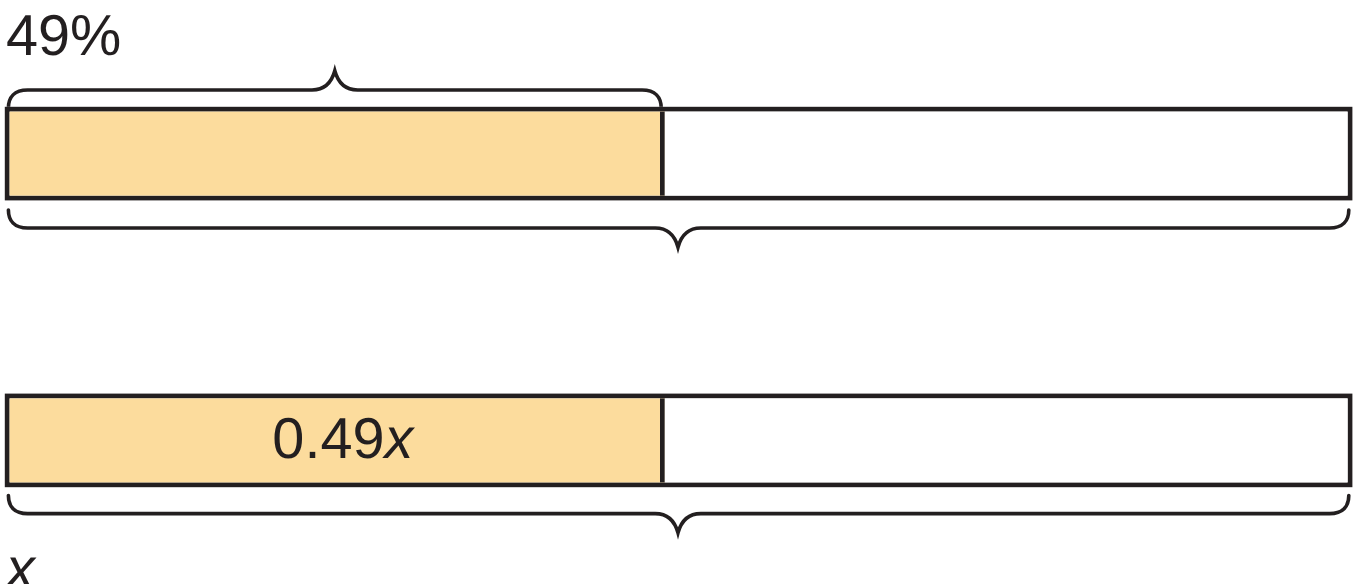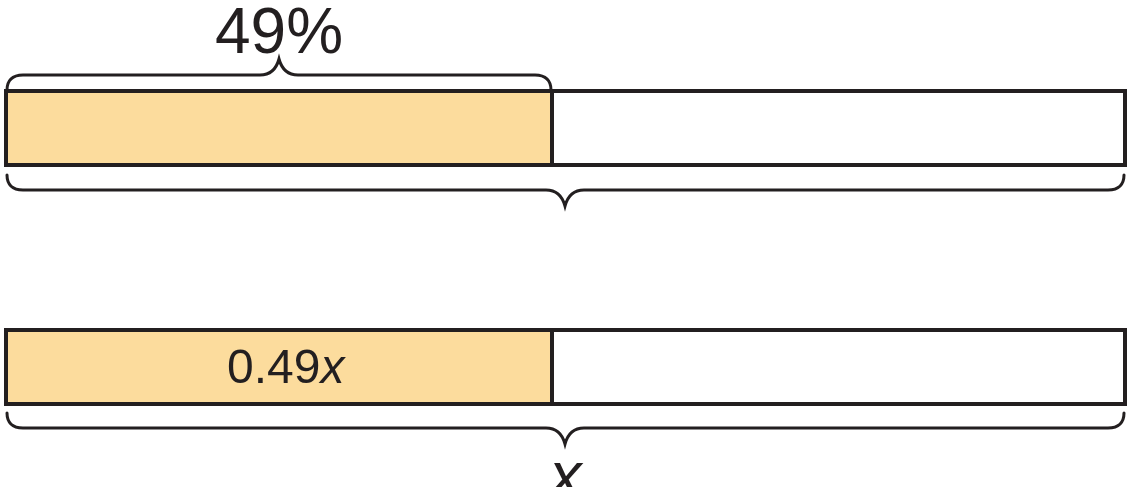--- a/index.html
+++ b/index.html
@@ -16,23 +16,22 @@
     position: relative;
     width: 1131px;
     height: 487px;
     background: var(--bg);
     overflow: hidden;
     font-family: "Liberation Sans", sans-serif;
     color: var(--ink);
   }
   .label {
     position: absolute;
-    font-size: 64px;
+    font-size: 48px;
     line-height: 48px;
-    text-align: center;
     color: var(--ink);
     white-space: nowrap;
   }
   .label .var, .var {
     font-style: italic;
   }
   .brace {
     position: absolute;
     display: block;
   }

